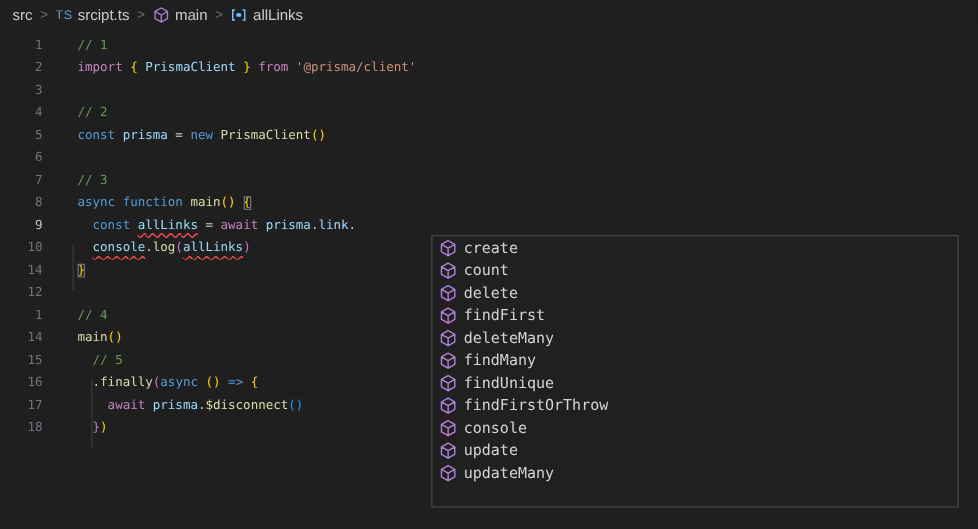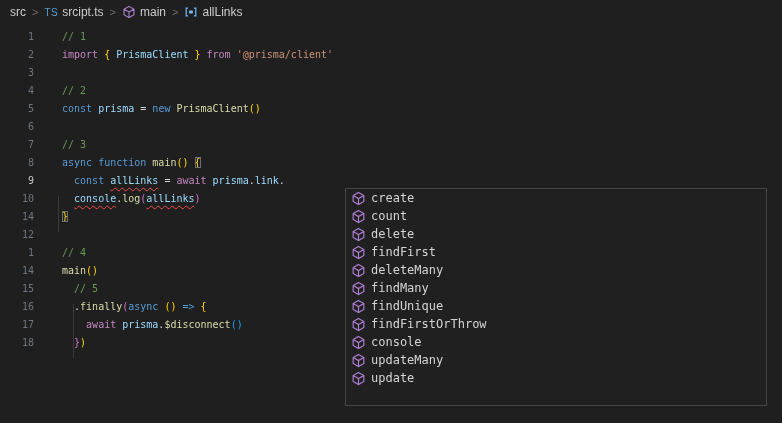--- a/index.html
+++ b/index.html
@@ -152,21 +152,21 @@
     <div class="suggest-row">
       <svg viewBox="0 0 16 16" width="15" height="15" class="cube">
         <path d="M8 1.6 L13.7 4.8 V11.2 L8 14.4 L2.3 11.2 V4.8 Z M2.3 4.8 L8 8 L13.7 4.8 M8 8 V14.4" fill="none" stroke="#B180D7" stroke-width="1.2"></path>
       </svg>
       <span>console</span>
     </div>
     <div class="suggest-row">
       <svg viewBox="0 0 16 16" width="15" height="15" class="cube">
         <path d="M8 1.6 L13.7 4.8 V11.2 L8 14.4 L2.3 11.2 V4.8 Z M2.3 4.8 L8 8 L13.7 4.8 M8 8 V14.4" fill="none" stroke="#B180D7" stroke-width="1.2"></path>
       </svg>
-      <span>updateMany</span>
+      <span>update</span>
     </div>
     <div class="suggest-row">
       <svg viewBox="0 0 16 16" width="15" height="15" class="cube">
         <path d="M8 1.6 L13.7 4.8 V11.2 L8 14.4 L2.3 11.2 V4.8 Z M2.3 4.8 L8 8 L13.7 4.8 M8 8 V14.4" fill="none" stroke="#B180D7" stroke-width="1.2"></path>
       </svg>
-      <span>update</span>
+      <span>updateMany</span>
     </div>
   </div>
 
 </body></html>

